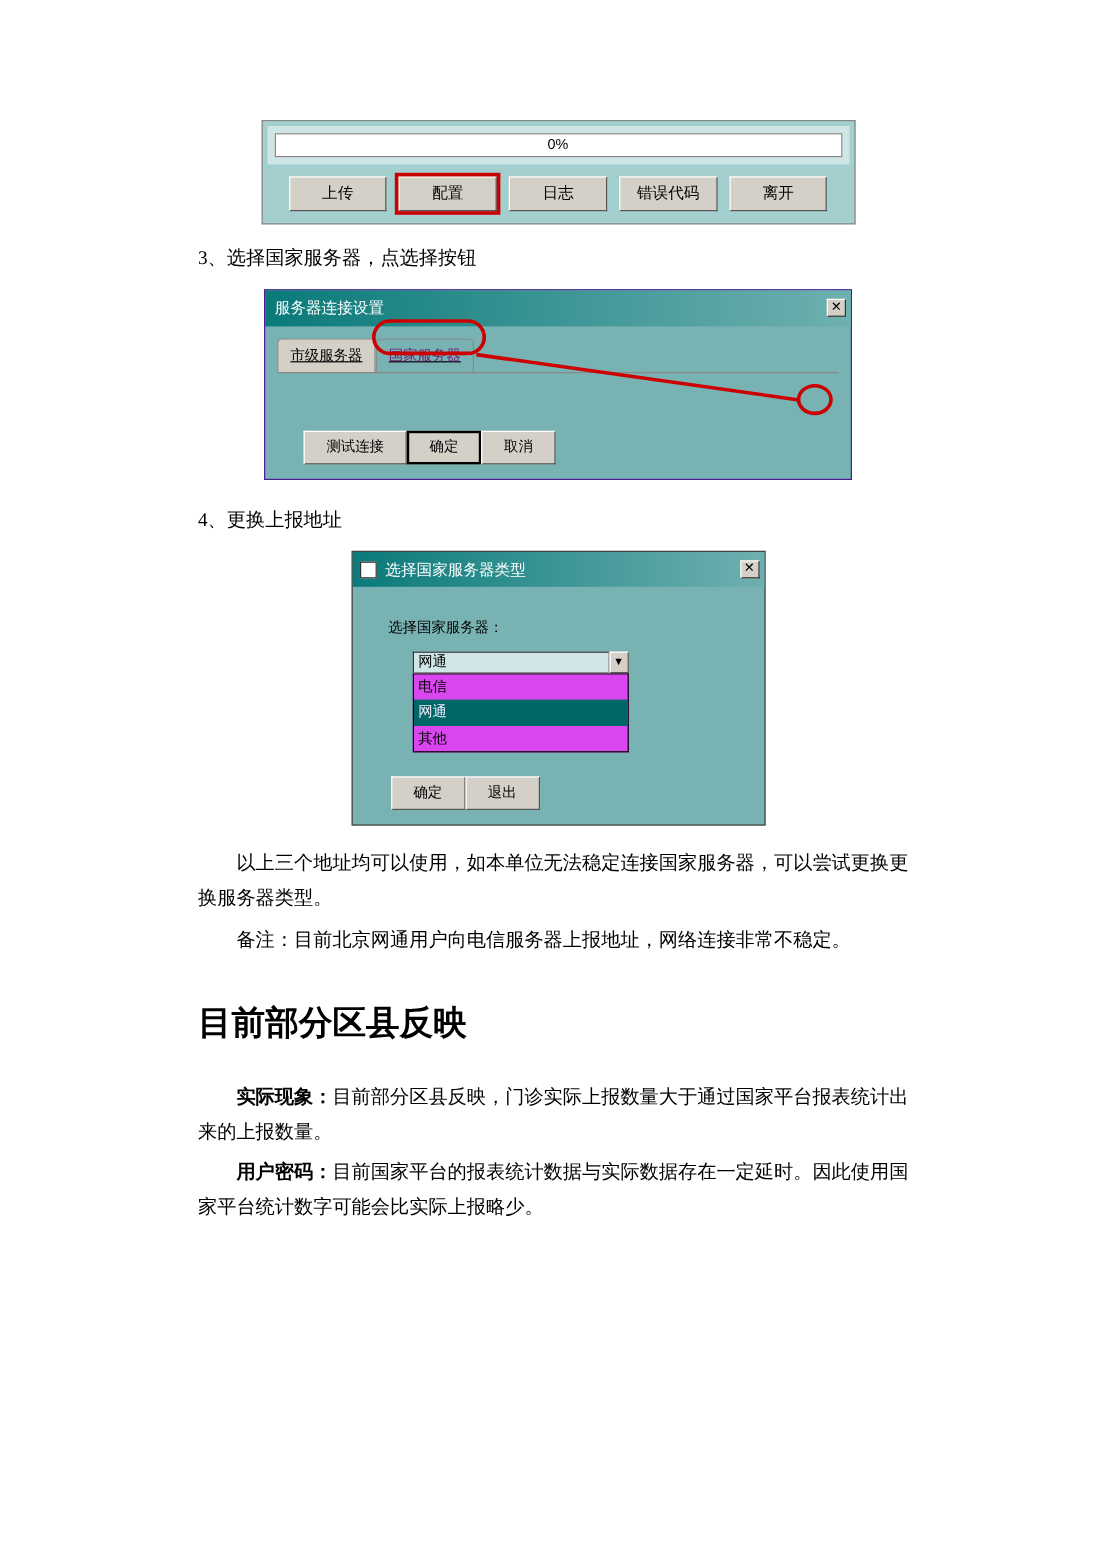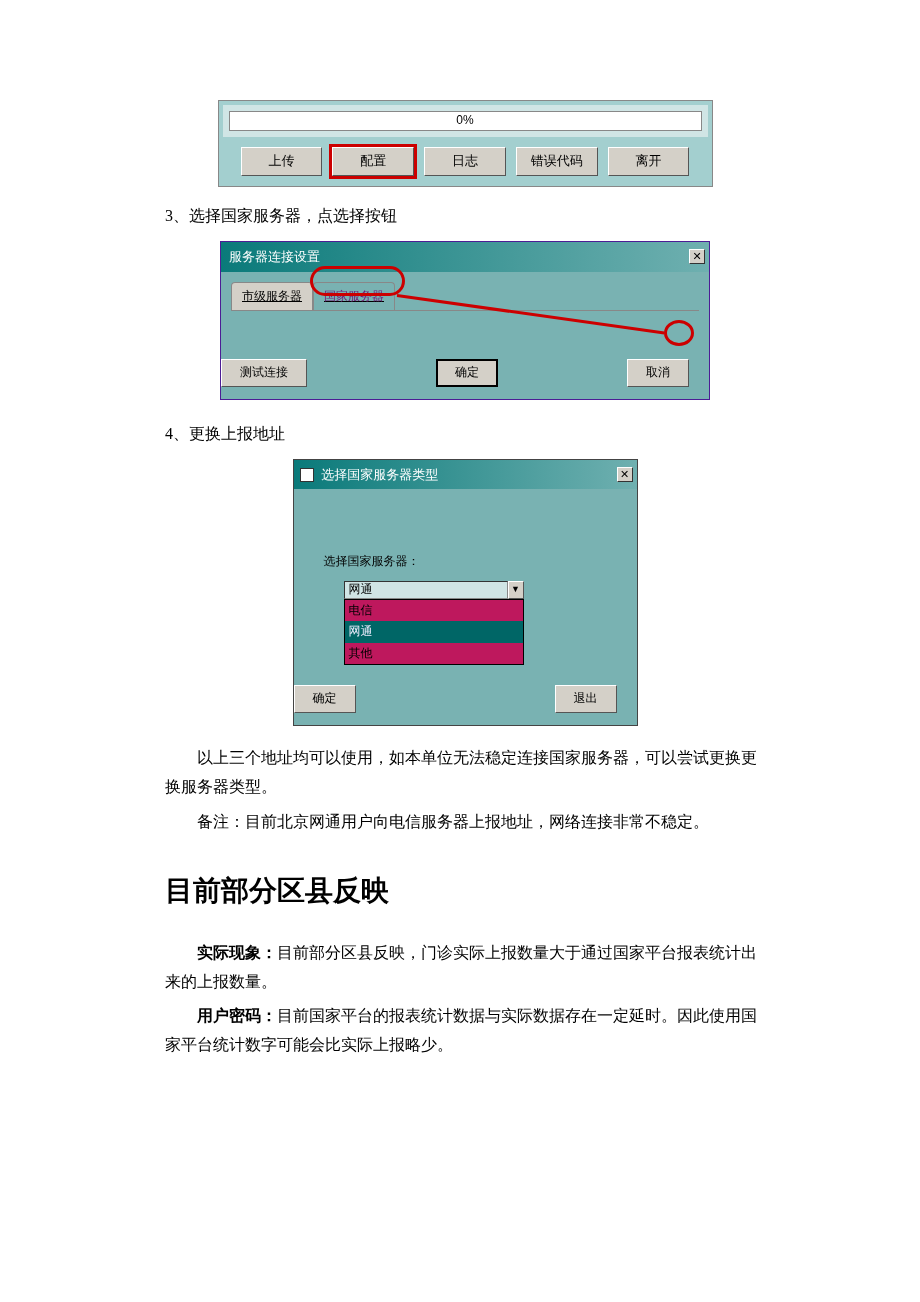--- a/index.html
+++ b/index.html
@@ -139,22 +139,23 @@
       overflow:hidden; white-space:nowrap;
     }
     .frow .browse {
       width: 22px; height:18px;
       background: #d4d0c8;
       border-top:1px solid #fff; border-left:1px solid #fff;
       border-right:1px solid #555; border-bottom:1px solid #555;
       font-size:10px; text-align:center; margin-left:2px;
     }
     .dlg1 .btnrow, .dlg2 .btnrow {
-      display:flex; justify-content:space-between; gap:16px;
+      display:flex; justify-content:flex-start; 
       padding: 10px 20px 12px 0;
+      margin-left: 32px;
     }
     .dlgbtn {
       background:#d4d0c8;
       border-top:1px solid #fff; border-left:1px solid #fff;
       border-right:1px solid #555; border-bottom:1px solid #555;
       padding: 2px 18px;
       font-family:"SimSun",sans-serif; font-size:12px;
       cursor:pointer;
     }
     .dlgbtn.default { border:2px solid #000; padding:1px 17px; }
@@ -166,35 +167,35 @@
       background: #79b2b2;
       border: 1px solid #444;
     }
     .dlg2 .titlebar {
       display:flex; justify-content:space-between; align-items:center;
       background: linear-gradient(to right, #0a7a7a, #6fb0b0);
       color:#fff; font-family:"SimSun",sans-serif; font-size:13px;
       padding:3px 4px 3px 6px;
     }
     .titleicon { width:14px;height:14px;background:#fff;border:1px solid #333;margin-right:4px;display:inline-block;vertical-align:middle; }
-    .dlg2 .body { padding: 24px 30px 6px 30px; font-family:Liberation Sans, sans-serif; font-size:12px;margin-top:38px; }
+    .dlg2 .body { padding: 24px 30px 6px 30px; font-family:Liberation Sans, sans-serif; font-size:12px; }
     .dlg2 .combo-wrap { margin:8px 0 4px 20px; position:relative; width:180px; }
     .dlg2 .combo {
       display:flex; height:18px;
     }
     .dlg2 .combo .cval {
       flex:1; background:#d0e5e5; border:1px inset #888; padding:0 4px; font-size:12px; display:flex;align-items:center;
     }
     .dlg2 .combo .carrow {
       width:16px; background:#d4d0c8;
       border-top:1px solid #fff;border-left:1px solid #fff;border-right:1px solid #555;border-bottom:1px solid #555;
       font-size:9px; display:flex;align-items:center;justify-content:center;
     }
     .dlg2 .optlist {
-      border:1px solid #000; background:#be185d; font-size:12px;
+      border:1px solid #000; background:#d946ef; font-size:12px;
     }
     .dlg2 .opt { padding:0 4px; }
     .dlg2 .opt.sel { background:#006666; color:#eef; }
     
     
     .annot-wrap { position: relative; }
     .anno-tab-oval {
       position:absolute;
       left: 89px; top: 24px; width: 95px; height: 30px;
       border: 3px solid #c00; border-radius: 18px;

